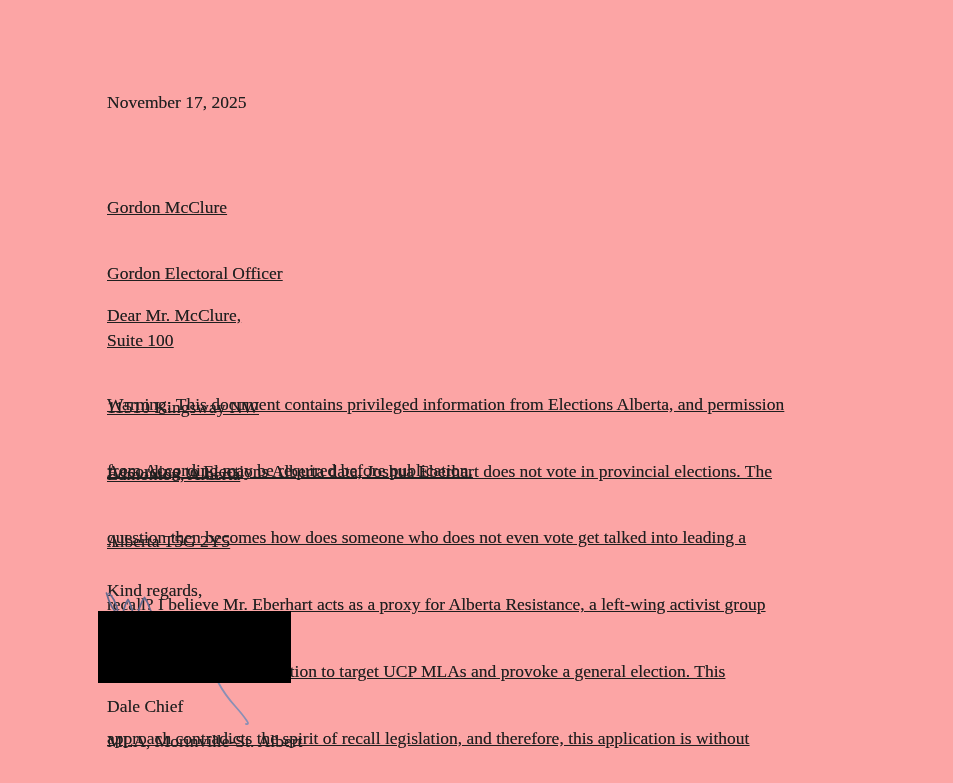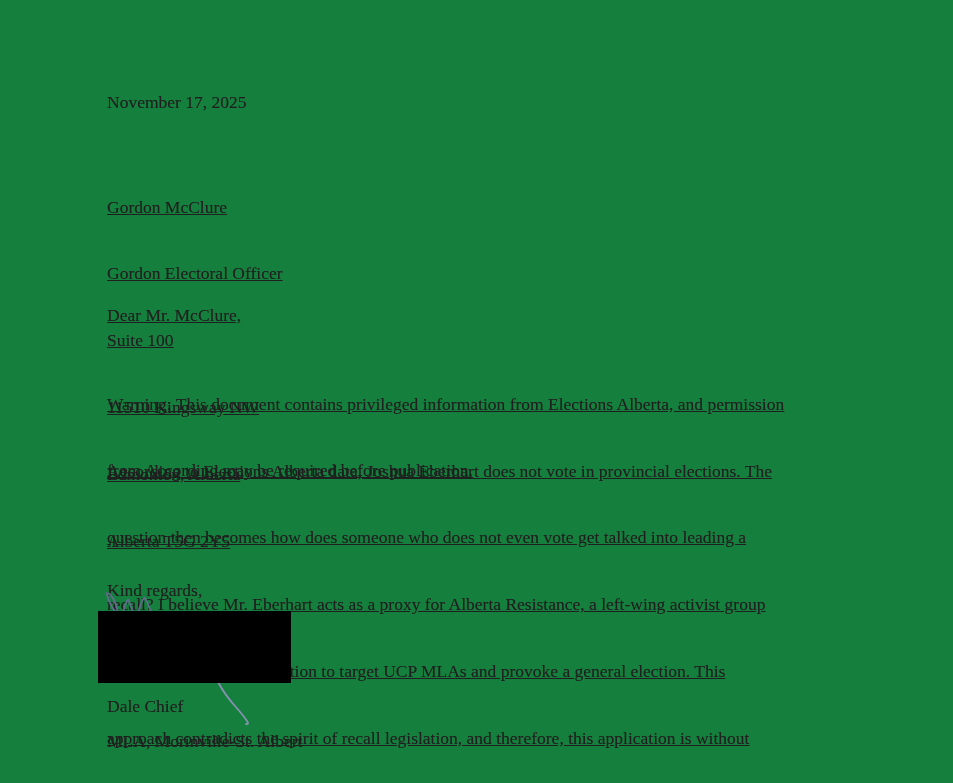--- a/index.html
+++ b/index.html
@@ -6,21 +6,21 @@
   html, body { width: 953px; height: 783px; }
   body {
     background: #ffffff;
     font-family: "Liberation Serif", "DejaVu Serif", serif;
     overflow: hidden;
   }
   .page {
     position: relative;
     width: 953px;
     height: 783px;
-    background: #15803d;
+    background: #fca5a5;
   }
   .txt {
     position: absolute;
     left: 107px;
     color: #1f1f1f;
     font-size: 17.5px;
     line-height: 22.3px;
     white-space: pre;
     text-shadow: 0 0 0.6px rgba(40,40,40,0.55);
   }

